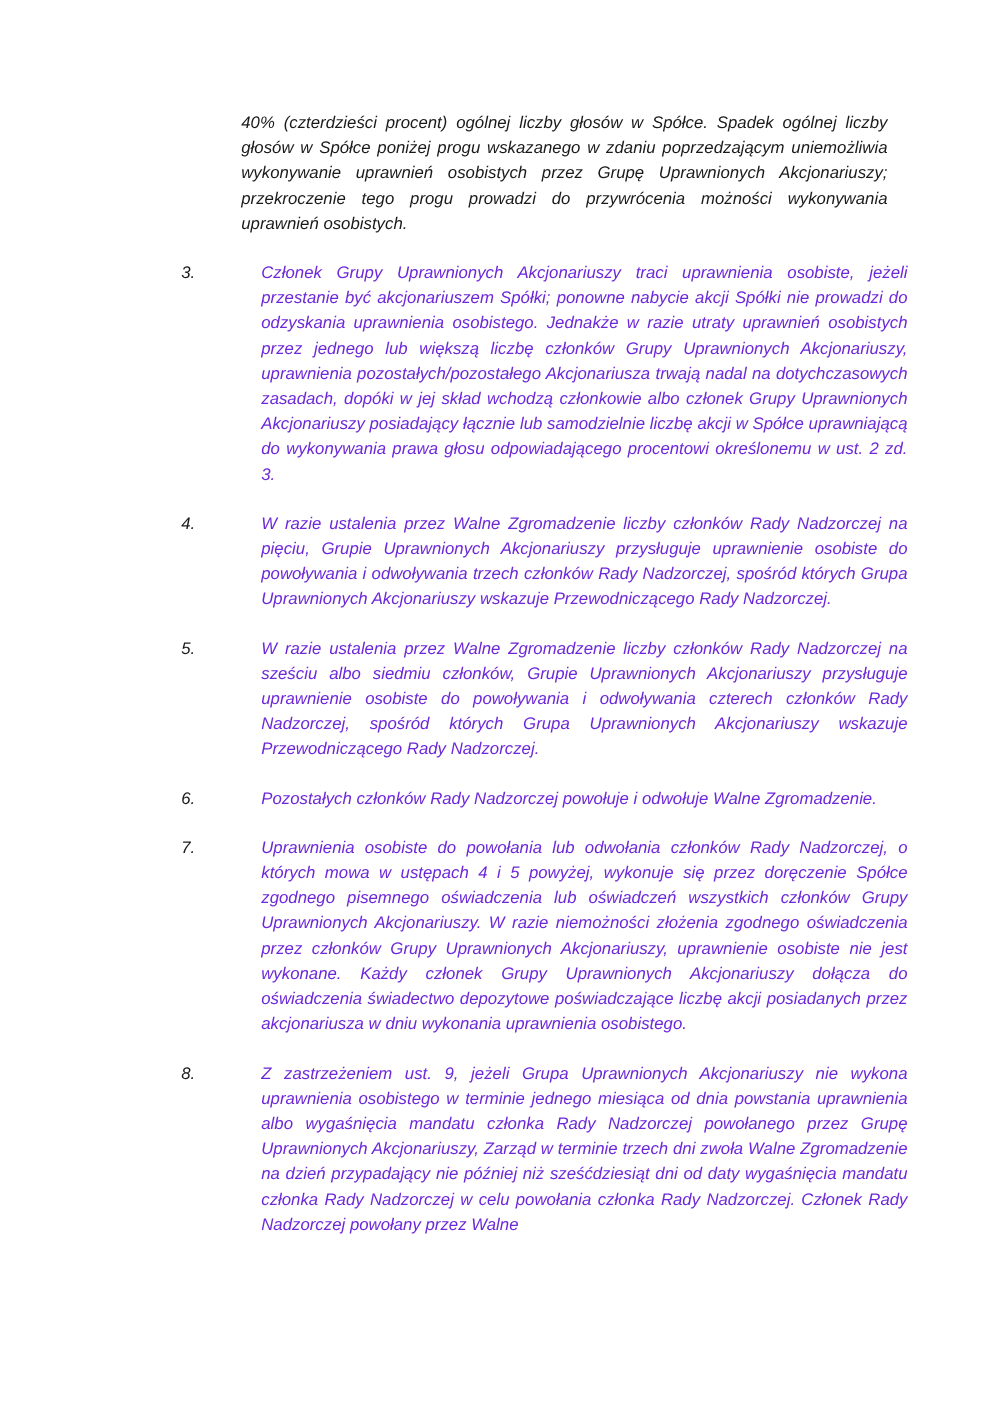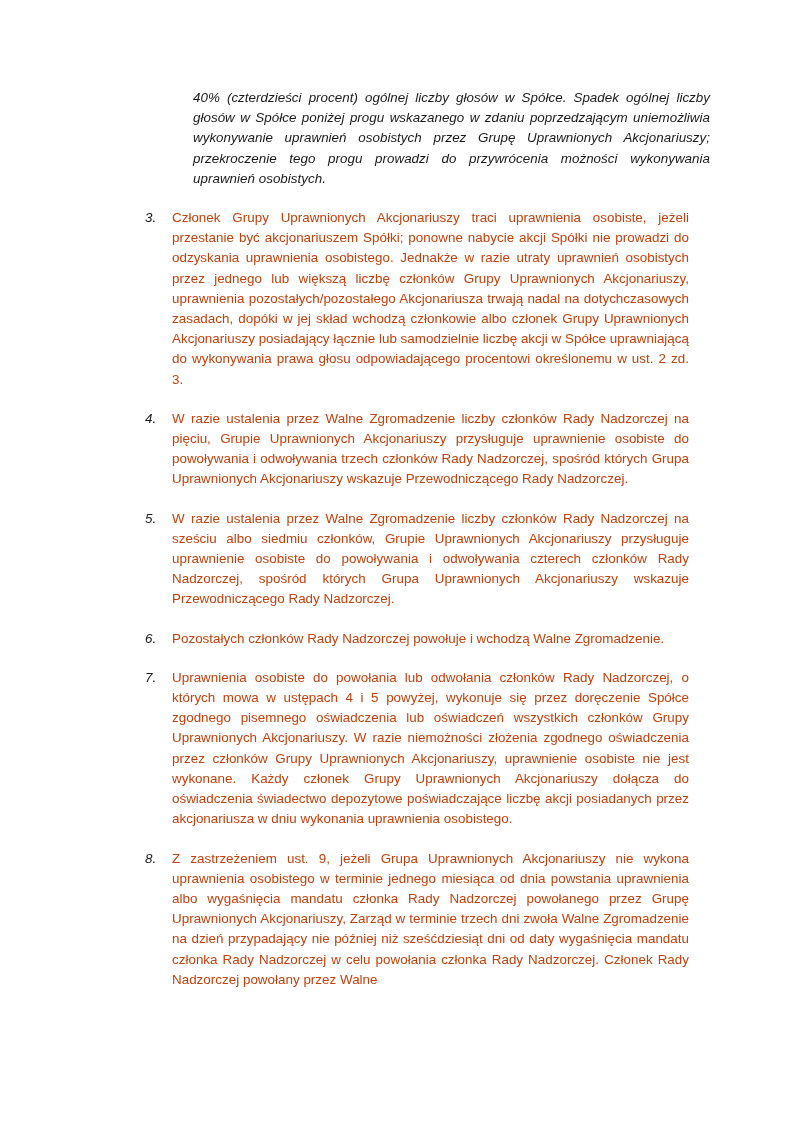--- a/index.html
+++ b/index.html
@@ -48,25 +48,26 @@
     left: 0;
     top: 0;
     width: 40px;
     font-style: italic;
     font-size: 13.4px;
     line-height: 20.2px;
     color: #1a1a1a;
     text-align: left;
   }
   .item-text {
-    margin-left: 27px;
+    margin-left: 64px;
     width: 517px;
+    font-style: italic;
     font-size: 13.4px;
     line-height: 20.2px;
-    color: #c2410c;
+    color: #6d28d9;
     text-align: justify;
     text-justify: inter-word;
     letter-spacing: 0.02px;
   }
   
   .item-text.truncated {
     text-align: justify;
   }
 </style>
 </head>
@@ -87,21 +88,21 @@
       <div class="item-text">W razie ustalenia przez Walne Zgromadzenie liczby członków Rady Nadzorczej na pięciu, Grupie Uprawnionych Akcjonariuszy przysługuje uprawnienie osobiste do powoływania i odwoływania trzech członków Rady Nadzorczej, spośród których Grupa Uprawnionych Akcjonariuszy wskazuje Przewodniczącego Rady Nadzorczej.</div>
     </div>
 
     <div class="item">
       <span class="item-num">5.</span>
       <div class="item-text">W razie ustalenia przez Walne Zgromadzenie liczby członków Rady Nadzorczej na sześciu albo siedmiu członków, Grupie Uprawnionych Akcjonariuszy przysługuje uprawnienie osobiste do powoływania i odwoływania czterech członków Rady Nadzorczej, spośród których Grupa Uprawnionych Akcjonariuszy wskazuje Przewodniczącego Rady Nadzorczej.</div>
     </div>
 
     <div class="item">
       <span class="item-num">6.</span>
-      <div class="item-text">Pozostałych członków Rady Nadzorczej powołuje i wchodzą Walne Zgromadzenie.</div>
+      <div class="item-text">Pozostałych członków Rady Nadzorczej powołuje i odwołuje Walne Zgromadzenie.</div>
     </div>
 
     <div class="item">
       <span class="item-num">7.</span>
       <div class="item-text">Uprawnienia osobiste do powołania lub odwołania członków Rady Nadzorczej, o których mowa w ustępach 4 i 5 powyżej, wykonuje się przez doręczenie Spółce zgodnego pisemnego oświadczenia lub oświadczeń wszystkich członków Grupy Uprawnionych Akcjonariuszy. W razie niemożności złożenia zgodnego oświadczenia przez członków Grupy Uprawnionych Akcjonariuszy, uprawnienie osobiste nie jest wykonane. Każdy członek Grupy Uprawnionych Akcjonariuszy dołącza do oświadczenia świadectwo depozytowe poświadczające liczbę akcji posiadanych przez akcjonariusza w dniu wykonania uprawnienia osobistego.</div>
     </div>
 
     <div class="item">
       <span class="item-num">8.</span>
       <div class="item-text truncated">Z zastrzeżeniem ust. 9, jeżeli Grupa Uprawnionych Akcjonariuszy nie wykona uprawnienia osobistego w terminie jednego miesiąca od dnia powstania uprawnienia albo wygaśnięcia mandatu członka Rady Nadzorczej powołanego przez Grupę Uprawnionych Akcjonariuszy, Zarząd w terminie trzech dni zwoła Walne Zgromadzenie na dzień przypadający nie później niż sześćdziesiąt dni od daty wygaśnięcia mandatu członka Rady Nadzorczej w celu powołania członka Rady Nadzorczej. Członek Rady Nadzorczej powołany przez Walne</div>

